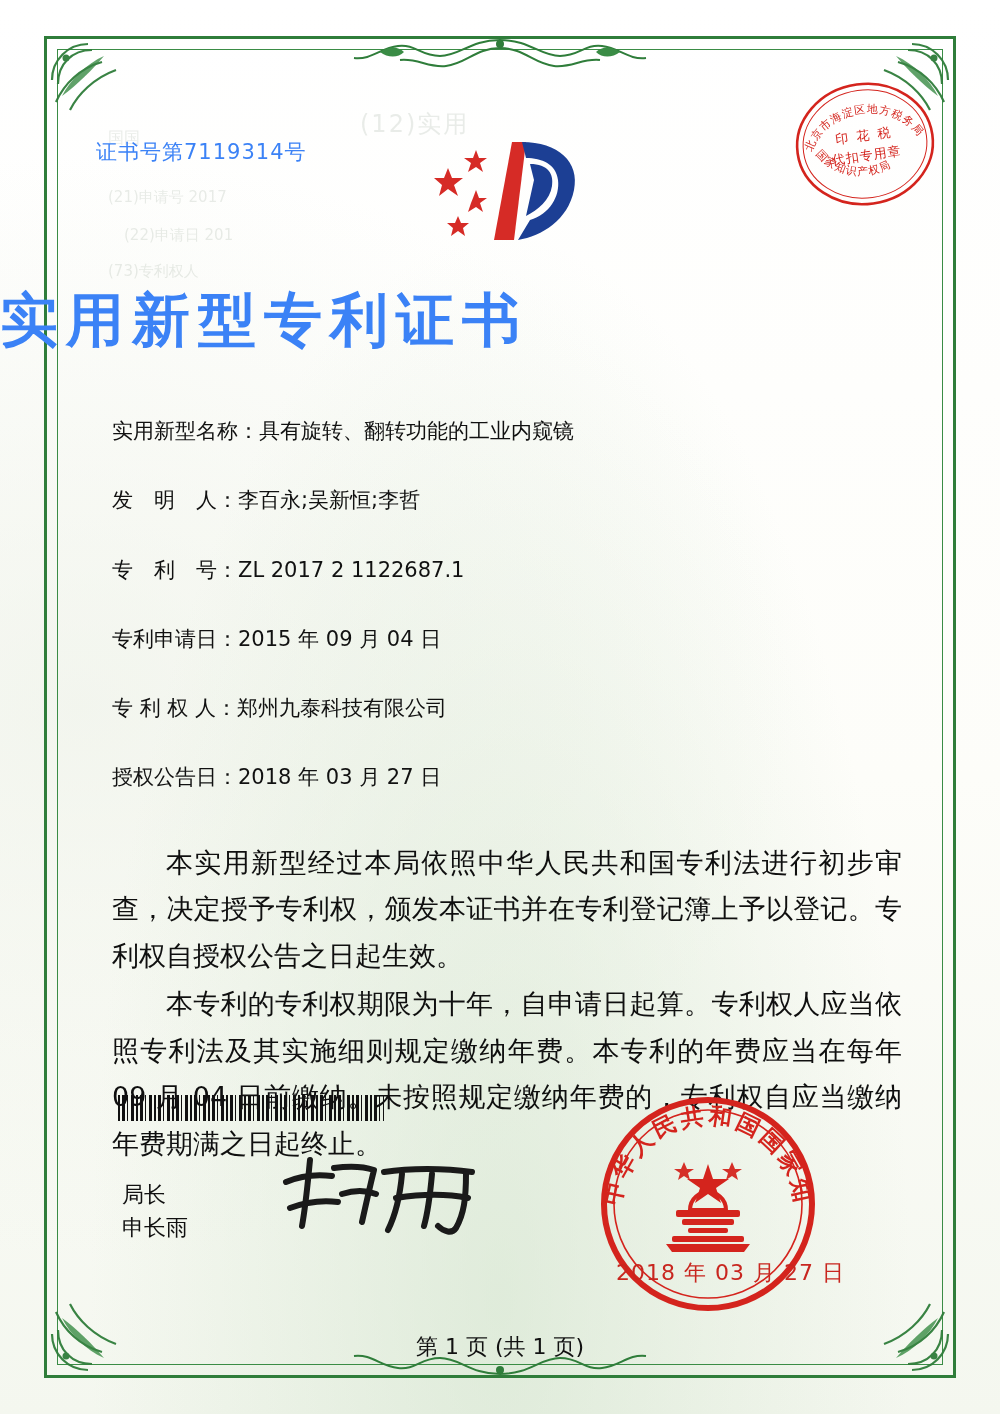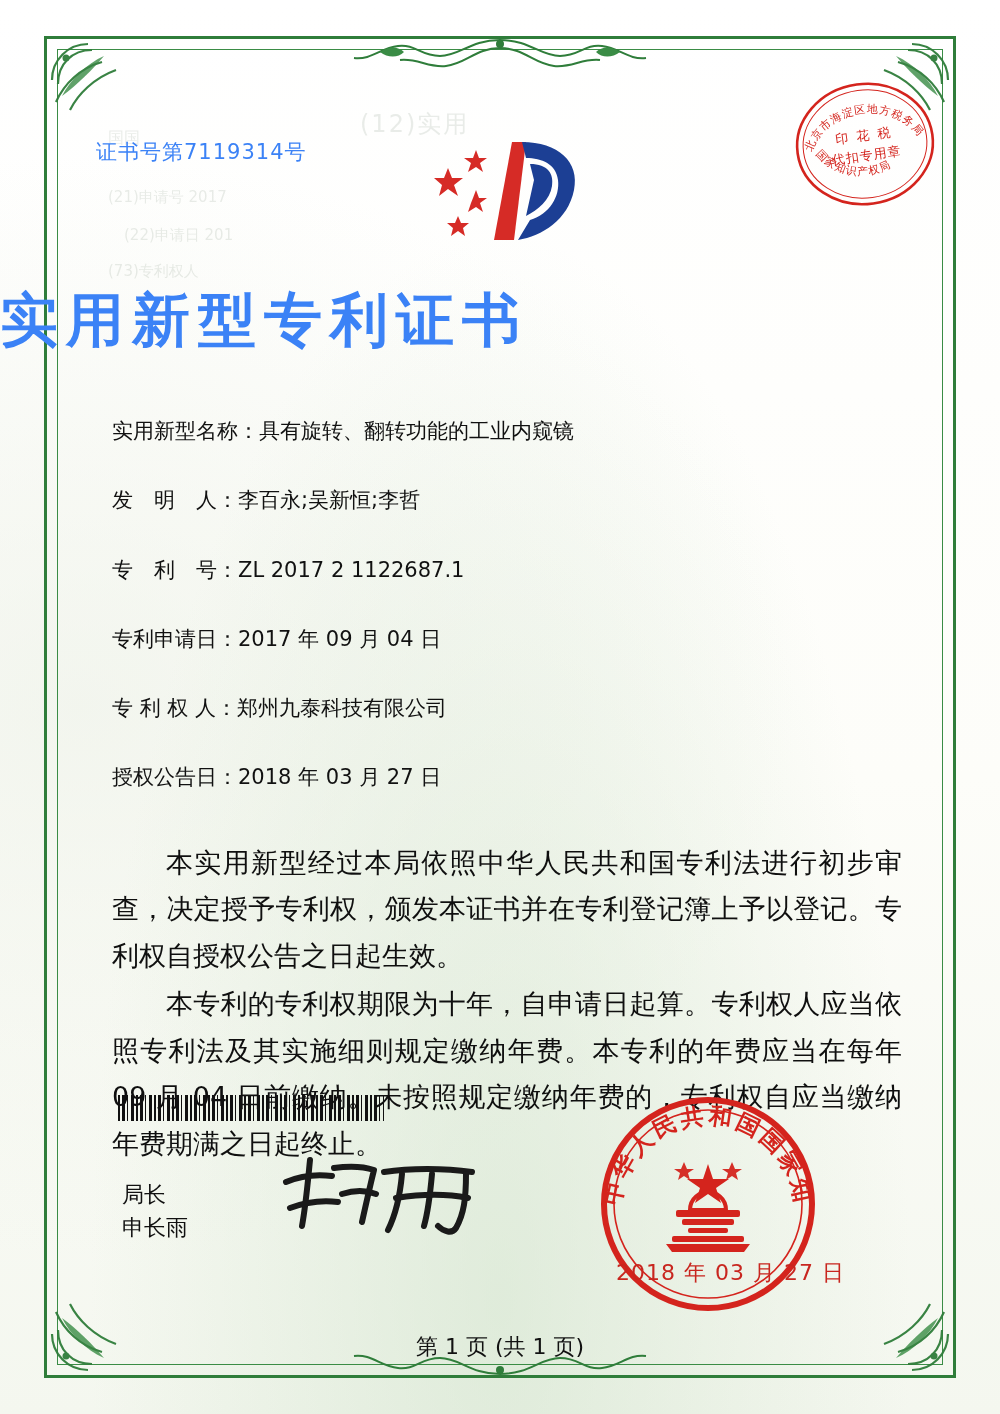--- a/index.html
+++ b/index.html
@@ -359,21 +359,21 @@
     <div class="field-row">
       <span class="field-label">实用新型名称：</span><span class="field-value">具有旋转、翻转功能的工业内窥镜</span>
     </div>
     <div class="field-row">
       <span class="field-label">发　明　人：</span><span class="field-value">李百永;吴新恒;李哲</span>
     </div>
     <div class="field-row">
       <span class="field-label">专　利　号：</span><span class="field-value">ZL 2017 2 1122687.1</span>
     </div>
     <div class="field-row">
-      <span class="field-label">专利申请日：</span><span class="field-value">2017 年 09 月 04 日</span>
+      <span class="field-label">专利申请日：</span><span class="field-value">2015 年 09 月 04 日</span>
     </div>
     <div class="field-row">
       <span class="field-label">专 利 权 人：</span><span class="field-value">郑州九泰科技有限公司</span>
     </div>
     <div class="field-row">
       <span class="field-label">授权公告日：</span><span class="field-value">2018 年 03 月 27 日</span>
     </div>
   </div>
 
   <div class="paras">

